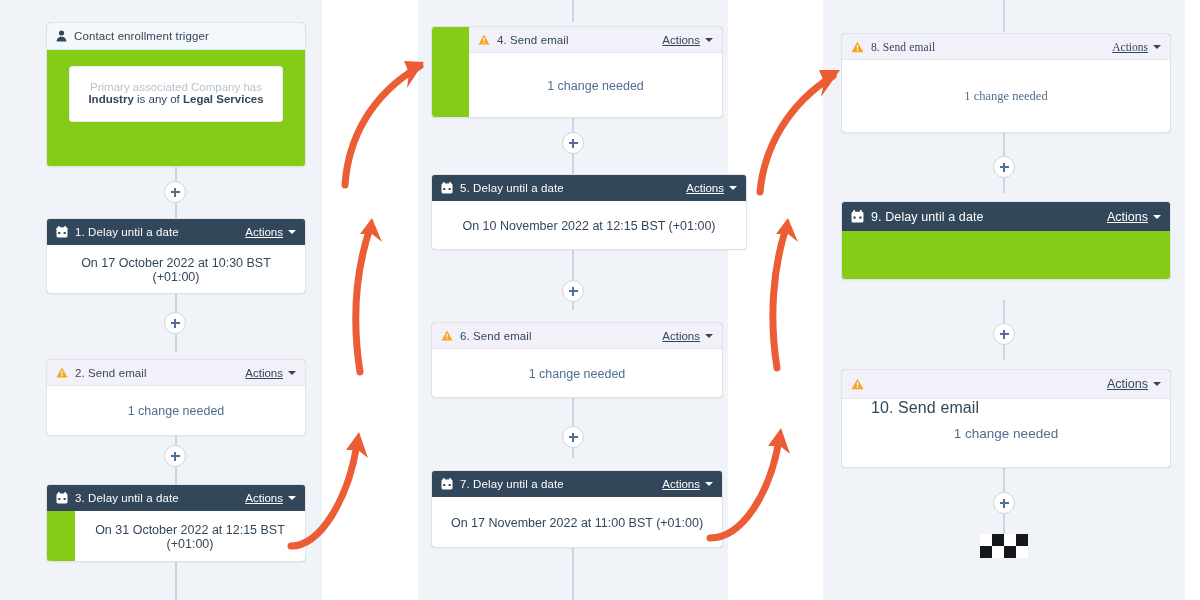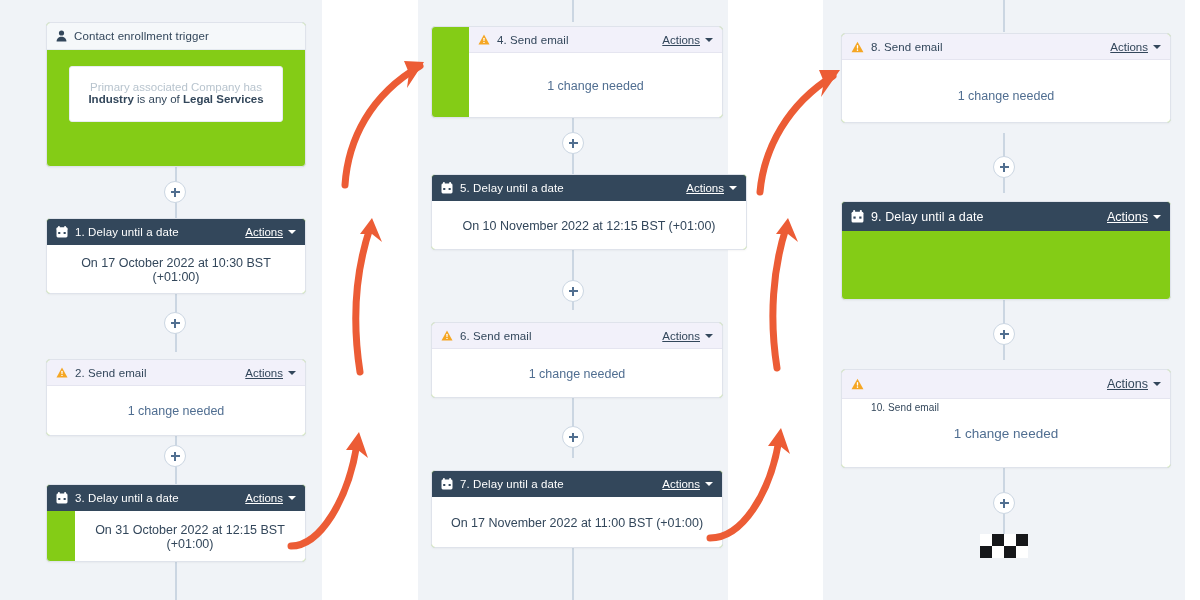--- a/index.html
+++ b/index.html
@@ -393,39 +393,39 @@
       </span>
       <span class="hdr-title">7. Delay until a date</span>
       <span class="actions">
         <span class="lbl">Actions</span>
         <span class="caret"></span>
       </span>
     </div>
     <div class="card-body" style="height:51px;">On 17 November 2022 at 11:00 BST (+01:00)</div>
   </div>
 
-  <div class="card" style="left:841px; top:33px; width:330px; height:90px;">
+  <div class="card" style="left:841px; top:33px; width:330px; height:100px;font-family:Liberation Serif, serif;">
     <div class="card-header light">
       <span class="hdr-icon">
         <svg width="13" height="12" viewBox="0 0 12 11">
           <path d="M6 0.6 11.5 10.4H0.5Z" fill="#f5a623"></path>
           <rect x="5.4" y="3.7" width="1.2" height="3.4" rx="0.6" fill="#ffffff"></rect>
           <circle cx="6" cy="8.4" r="0.72" fill="#ffffff"></circle>
         </svg>
       </span>
       <span class="hdr-title">8. Send email</span>
       <span class="actions">
         <span class="lbl">Actions</span>
         <span class="caret"></span>
       </span>
     </div>
     <div class="card-body muted" style="height:72px;">1 change needed</div>
   </div>
 
-  <div class="card" style="left:841px; top:201px; width:330px; height:99px;">
+  <div class="card" style="left:841px; top:201px; width:330px; height:79px;">
     <div class="card-header dark" style="height:29px;">
       <span class="hdr-icon">
         <svg width="13" height="13" viewBox="0 0 12 12">
           <rect x="0.5" y="1.5" width="11" height="10" rx="1.4" fill="#ffffff"></rect>
           <rect x="2" y="0" width="1.8" height="3" rx="0.8" fill="#ffffff"></rect>
           <rect x="8.2" y="0" width="1.8" height="3" rx="0.8" fill="#ffffff"></rect>
           <rect x="2.2" y="6" width="2.1" height="2" fill="#33475b"></rect>
           <rect x="7.6" y="6" width="2.1" height="2" fill="#33475b"></rect>
         </svg>
       </span>
@@ -439,21 +439,21 @@
 
   <div class="card" style="left:841px; top:369px; width:330px; height:99px;">
     <div class="card-header light" style="height:29px;">
       <span class="hdr-icon">
         <svg width="13" height="12" viewBox="0 0 12 11">
           <path d="M6 0.6 11.5 10.4H0.5Z" fill="#f5a623"></path>
           <rect x="5.4" y="3.7" width="1.2" height="3.4" rx="0.6" fill="#ffffff"></rect>
           <circle cx="6" cy="8.4" r="0.72" fill="#ffffff"></circle>
         </svg>
       </span>
-      <span class="hdr-title" style="font-size:10px;margin-top:47px;">10. Send email</span>
+      <span class="hdr-title" style="font-size:16px;margin-top:47px;">10. Send email</span>
       <span class="actions" style="font-size:12.5px;">
         <span class="lbl">Actions</span>
         <span class="caret"></span>
       </span>
     </div>
     <div class="card-body muted" style="height:69px; font-size:13.5px;">1 change needed</div>
   </div>
 
   <div class="flag" style="left:980px; top:534px;">
     <i class="w"></i>

